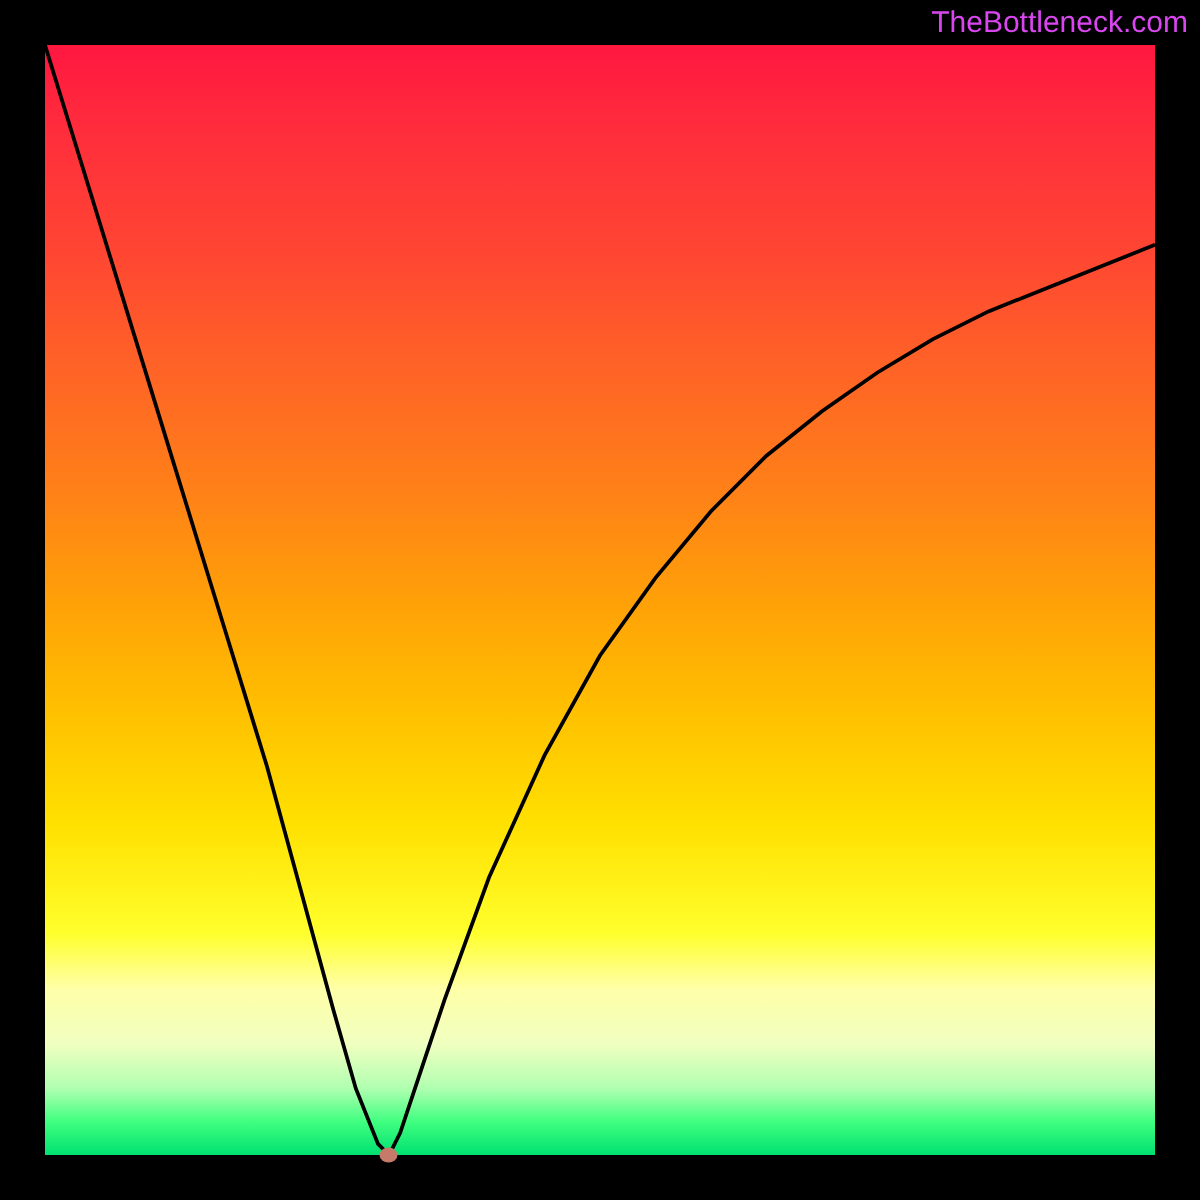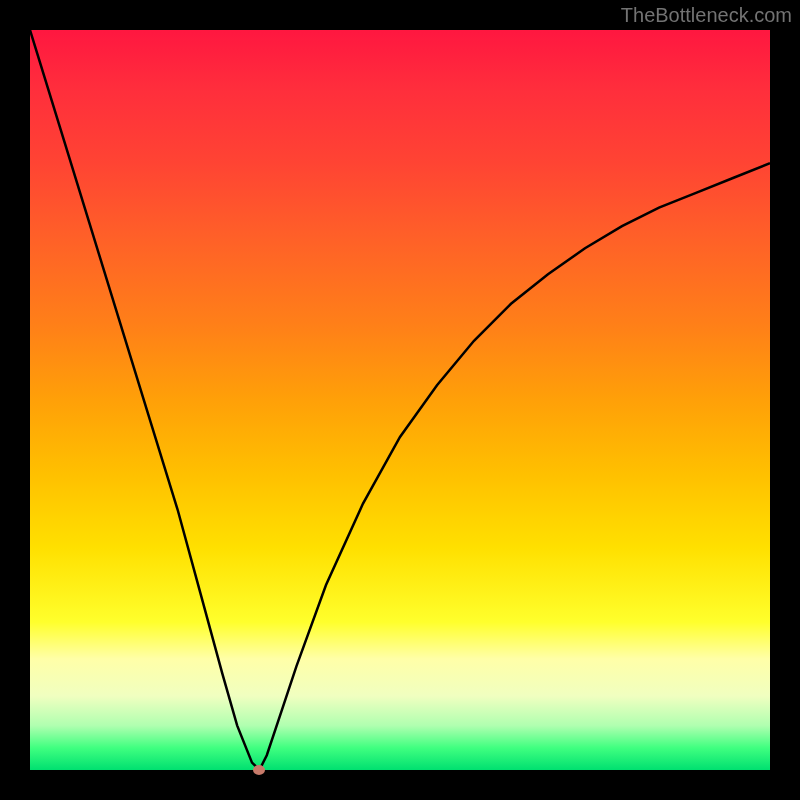--- a/index.html
+++ b/index.html
@@ -1,17 +1,17 @@
 <!DOCTYPE html>
 <html><head>
 <meta charset="utf-8">
 <style>
   * { margin: 0; padding: 0; box-sizing: border-box; }
   body { width: 800px; height: 800px; background: #000; position: relative; font-family: Arial, sans-serif; }
-  .watermark { position: absolute; top: 4px; right: 8px; color: #737373; font-size: 20px; z-index: 10; }
+  .watermark { position: absolute; top: 4px; right: 8px; color: #d946ef; font-size: 20px; z-index: 10; }
   .chart-container { position: absolute; top: 30px; left: 30px; width: 740px; height: 740px; }
   .gradient-bg { position: absolute; inset: 0; background: linear-gradient(to bottom,
     #ff1740 0%,
     #ff2e3c 8%,
     #ff4433 18%,
     #ff6028 28%,
     #ff8018 40%,
     #ffa008 50%,
     #ffc000 60%,
     #ffe000 70%,

